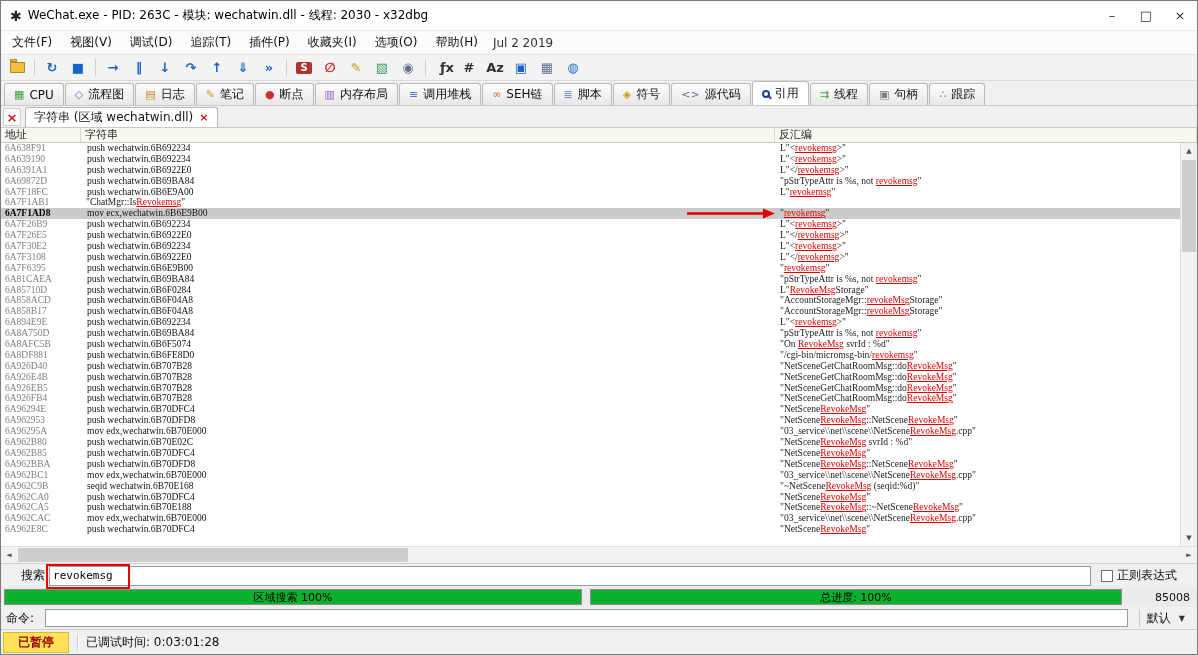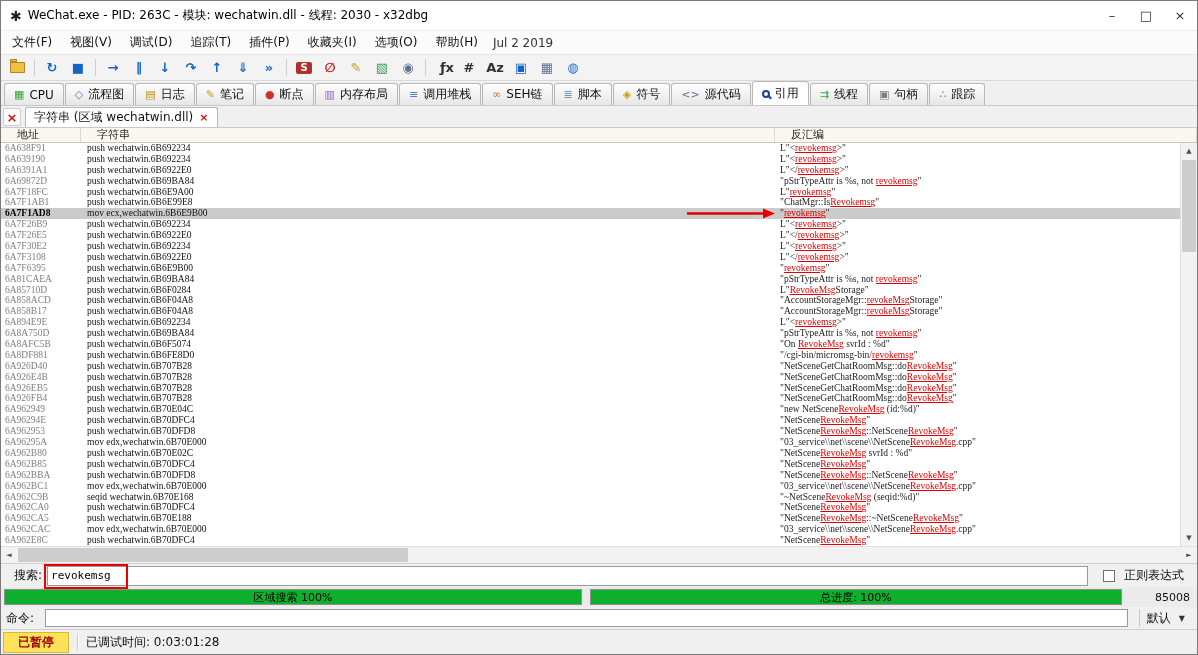--- a/index.html
+++ b/index.html
@@ -37,21 +37,21 @@
   .subtabbar{height:22px;background:#f0f0f0;display:flex;align-items:flex-end;gap:4px;padding-left:2px;border-bottom:1px solid #c9c9c9;flex:0 0 auto}
   .close-all{width:18px;height:18px;margin-bottom:1px;display:flex;align-items:center;justify-content:center;
              color:#d01010;font-weight:bold;font-size:13px;border:1px solid #cfcfcf;border-radius:2px;background:#fafafa}
   .subtab{display:flex;align-items:center;gap:6px;height:20px;padding:0 8px;background:#fff;
           border:1px solid #b8b8b8;border-bottom:none;border-radius:3px 3px 0 0;font-size:12px}
   .subtab-close{color:#d01010;font-size:11px;font-weight:bold}
   
   .tablewrap{flex:1 1 auto;min-height:0;background:#fff;position:relative;display:flex;flex-direction:column}
   .thead{height:15px;display:grid;grid-template-columns:80px 694px 1fr;background:#f8f8f0;
          border-bottom:1px solid #c8c8c0;font-size:11px;color:#222;flex:0 0 auto}
-  .thead span{padding:0 16px;border-right:1px solid #d9d9d0;overflow:hidden;white-space:nowrap;line-height:14px}
+  .thead span{padding:0 4px;border-right:1px solid #d9d9d0;overflow:hidden;white-space:nowrap;line-height:14px}
   .tbody{flex:1 1 auto;min-height:0;overflow:hidden;position:relative;padding-right:17px}
   .trow{display:grid;grid-template-columns:80px 694px 1fr;height:10.9px;line-height:10.9px;
         font-family:Liberation Serif, serif;font-size:9.5px;white-space:pre;position:relative}
   .trow span{overflow:hidden}
   .c-addr{padding-left:4px;color:#7d7d85}
   .c-dis{padding-left:6px;color:#101010}
   .c-str{padding-left:5px;color:#222}
   .trow.selected{background:#cbcbcb}
   .trow.selected .c-addr{color:#000;font-weight:bold}
   .match{color:#e00000;text-decoration:underline}
@@ -59,21 +59,21 @@
   
   .vscroll{position:absolute;top:15px;right:0;bottom:17px;width:17px;background:#f2f2f2;border-left:1px solid #e0e0e0}
   .vs-up,.vs-down{position:absolute;left:0;width:16px;height:16px;display:flex;align-items:center;justify-content:center;font-size:7px;color:#505050;background:#f2f2f2}
   .vs-up{top:0}.vs-down{bottom:0}
   .vs-thumb{position:absolute;top:17px;left:1px;width:14px;height:92px;background:#cdcdcd;border-radius:1px}
   .hscroll{height:17px;background:#f2f2f2;border-top:1px solid #e0e0e0;position:relative;flex:0 0 auto}
   .hs-left,.hs-right{position:absolute;top:0;width:16px;height:16px;display:flex;align-items:center;justify-content:center;font-size:7px;color:#505050}
   .hs-left{left:0}.hs-right{right:0}
   .hs-thumb{position:absolute;top:1px;left:17px;width:390px;height:14px;background:#cdcdcd;border-radius:1px}
   
-  .searchrow{height:24px;background:#f0f0f0;border-top:1px solid #d0d0d0;display:flex;align-items:center;padding:0 13px;gap:5px;flex:0 0 auto}
+  .searchrow{height:24px;background:#f0f0f0;border-top:1px solid #d0d0d0;display:flex;align-items:center;padding:0 20px;flex:0 0 auto}
   .searchrow label{font-size:12px}
   .search-input-wrap{flex:1;position:relative;height:20px}
   .search-input-wrap input{width:100%;height:20px;border:1px solid #9a9a9a;font-family:"DejaVu Sans Mono","Liberation Mono",monospace;font-size:11px;padding:0 3px;background:#fff}
   .annot-box{position:absolute;left:-3px;top:-2px;width:84px;height:25px;border:2px solid #e80000;pointer-events:none}
   .cb{width:12px;height:12px;border:1px solid #707070;background:#fff;display:inline-block;margin-left:10px}
   .cb-label{font-size:12px;margin-left:4px;white-space:nowrap}
   
   .progressrow{height:20px;background:#ebebeb;display:flex;align-items:center;gap:8px;padding:0 3px;flex:0 0 auto}
   .pbar{position:relative;height:16px;border:1px solid #8f8f8f;display:flex;align-items:center;justify-content:center;font-size:11px;color:#000}
   .pbar.left{flex:0 0 578px}
@@ -264,21 +264,21 @@
     <span>地址</span>
     <span>字符串</span>
     <span>反汇编</span>
   </div>
   <div class="tbody" id="table-body">
       <div class="trow"><span class="c-addr">6A638F91</span><span class="c-dis">push wechatwin.6B692234</span><span class="c-str">L"&lt;<span class="match" style="color: rgb(224, 0, 0);">revokemsg</span>&gt;"</span></div>
       <div class="trow"><span class="c-addr">6A639190</span><span class="c-dis">push wechatwin.6B692234</span><span class="c-str">L"&lt;<span class="match" style="color: rgb(224, 0, 0);">revokemsg</span>&gt;"</span></div>
       <div class="trow"><span class="c-addr">6A6391A1</span><span class="c-dis">push wechatwin.6B6922E0</span><span class="c-str">L"&lt;/<span class="match" style="color: rgb(224, 0, 0);">revokemsg</span>&gt;"</span></div>
       <div class="trow"><span class="c-addr">6A69872D</span><span class="c-dis">push wechatwin.6B69BA84</span><span class="c-str">"pStrTypeAttr is %s, not <span class="match" style="color: rgb(224, 0, 0);">revokemsg</span>"</span></div>
       <div class="trow"><span class="c-addr">6A7F18FC</span><span class="c-dis">push wechatwin.6B6E9A00</span><span class="c-str">L"<span class="match" style="color: rgb(224, 0, 0);">revokemsg</span>"</span></div>
-      <div class="trow"><span class="c-addr">6A7F1AB1</span><span class="c-dis">push wechatwin.6B6E99E8</span><span class="c-str">"ChatMgr::Is<span class="match" style="color: rgb(224, 0, 0);">Revokemsg</span>"</span></div>
+      <div class="trow"><span class="c-addr">6A7F1AB1</span><span class="c-str">"ChatMgr::Is<span class="match" style="color: rgb(224, 0, 0);">Revokemsg</span>"</span></div>
       <div class="trow selected"><span class="c-addr">6A7F1AD8</span><span class="c-dis">mov ecx,wechatwin.6B6E9B00</span><span class="c-str">"<span class="match" style="color: rgb(224, 0, 0);">revokemsg</span>"</span><span class="annot-arrow"><svg width="88" height="11" viewBox="0 0 88 11">
             <line x1="0" y1="5.5" x2="76" y2="5.5" stroke="#e00000" stroke-width="2.6"></line>
             <polygon points="76,0.5 88,5.5 76,10.5" fill="#e00000"></polygon>
           </svg></span></div>
       <div class="trow"><span class="c-addr">6A7F26B9</span><span class="c-dis">push wechatwin.6B692234</span><span class="c-str">L"&lt;<span class="match" style="color: rgb(224, 0, 0);">revokemsg</span>&gt;"</span></div>
       <div class="trow"><span class="c-addr">6A7F26E5</span><span class="c-dis">push wechatwin.6B6922E0</span><span class="c-str">L"&lt;/<span class="match" style="color: rgb(224, 0, 0);">revokemsg</span>&gt;"</span></div>
       <div class="trow"><span class="c-addr">6A7F30E2</span><span class="c-dis">push wechatwin.6B692234</span><span class="c-str">L"&lt;<span class="match" style="color: rgb(224, 0, 0);">revokemsg</span>&gt;"</span></div>
       <div class="trow"><span class="c-addr">6A7F3108</span><span class="c-dis">push wechatwin.6B6922E0</span><span class="c-str">L"&lt;/<span class="match" style="color: rgb(224, 0, 0);">revokemsg</span>&gt;"</span></div>
       <div class="trow"><span class="c-addr">6A7F6395</span><span class="c-dis">push wechatwin.6B6E9B00</span><span class="c-str">"<span class="match" style="color: rgb(224, 0, 0);">revokemsg</span>"</span></div>
       <div class="trow"><span class="c-addr">6A81CAEA</span><span class="c-dis">push wechatwin.6B69BA84</span><span class="c-str">"pStrTypeAttr is %s, not <span class="match" style="color: rgb(224, 0, 0);">revokemsg</span>"</span></div>
@@ -286,21 +286,20 @@
       <div class="trow"><span class="c-addr">6A858ACD</span><span class="c-dis">push wechatwin.6B6F04A8</span><span class="c-str">"AccountStorageMgr::<span class="match" style="color: rgb(224, 0, 0);">revokeMsg</span>Storage"</span></div>
       <div class="trow"><span class="c-addr">6A858B17</span><span class="c-dis">push wechatwin.6B6F04A8</span><span class="c-str">"AccountStorageMgr::<span class="match" style="color: rgb(224, 0, 0);">revokeMsg</span>Storage"</span></div>
       <div class="trow"><span class="c-addr">6A894E9E</span><span class="c-dis">push wechatwin.6B692234</span><span class="c-str">L"&lt;<span class="match" style="color: rgb(224, 0, 0);">revokemsg</span>&gt;"</span></div>
       <div class="trow"><span class="c-addr">6A8A750D</span><span class="c-dis">push wechatwin.6B69BA84</span><span class="c-str">"pStrTypeAttr is %s, not <span class="match" style="color: rgb(224, 0, 0);">revokemsg</span>"</span></div>
       <div class="trow"><span class="c-addr">6A8AFC5B</span><span class="c-dis">push wechatwin.6B6F5074</span><span class="c-str">"On <span class="match" style="color: rgb(224, 0, 0);">RevokeMsg</span> svrId : %d"</span></div>
       <div class="trow"><span class="c-addr">6A8DF881</span><span class="c-dis">push wechatwin.6B6FE8D0</span><span class="c-str">"/cgi-bin/micromsg-bin/<span class="match" style="color: rgb(224, 0, 0);">revokemsg</span>"</span></div>
       <div class="trow"><span class="c-addr">6A926D40</span><span class="c-dis">push wechatwin.6B707B28</span><span class="c-str">"NetSceneGetChatRoomMsg::do<span class="match" style="color: rgb(224, 0, 0);">RevokeMsg</span>"</span></div>
       <div class="trow"><span class="c-addr">6A926E4B</span><span class="c-dis">push wechatwin.6B707B28</span><span class="c-str">"NetSceneGetChatRoomMsg::do<span class="match" style="color: rgb(224, 0, 0);">RevokeMsg</span>"</span></div>
       <div class="trow"><span class="c-addr">6A926EB5</span><span class="c-dis">push wechatwin.6B707B28</span><span class="c-str">"NetSceneGetChatRoomMsg::do<span class="match" style="color: rgb(224, 0, 0);">RevokeMsg</span>"</span></div>
       <div class="trow"><span class="c-addr">6A926FB4</span><span class="c-dis">push wechatwin.6B707B28</span><span class="c-str">"NetSceneGetChatRoomMsg::do<span class="match" style="color: rgb(224, 0, 0);">RevokeMsg</span>"</span></div>
-      <div class="trow"><span class="c-addr">6A962949</span><span class="c-dis">push wechatwin.6B70E04C</span><span class="c-str">"new NetScene<span class="match" style="color: rgb(224, 0, 0);">RevokeMsg</span> (id:%d)"</span></div>
       <div class="trow"><span class="c-addr">6A96294E</span><span class="c-dis">push wechatwin.6B70DFC4</span><span class="c-str">"NetScene<span class="match" style="color: rgb(224, 0, 0);">RevokeMsg</span>"</span></div>
       <div class="trow"><span class="c-addr">6A962953</span><span class="c-dis">push wechatwin.6B70DFD8</span><span class="c-str">"NetScene<span class="match" style="color: rgb(224, 0, 0);">RevokeMsg</span>::NetScene<span class="match" style="color: rgb(224, 0, 0);">RevokeMsg</span>"</span></div>
       <div class="trow"><span class="c-addr">6A96295A</span><span class="c-dis">mov edx,wechatwin.6B70E000</span><span class="c-str">"03_service\\net\\scene\\NetScene<span class="match" style="color: rgb(224, 0, 0);">RevokeMsg</span>.cpp"</span></div>
       <div class="trow"><span class="c-addr">6A962B80</span><span class="c-dis">push wechatwin.6B70E02C</span><span class="c-str">"NetScene<span class="match" style="color: rgb(224, 0, 0);">RevokeMsg</span> svrId : %d"</span></div>
       <div class="trow"><span class="c-addr">6A962B85</span><span class="c-dis">push wechatwin.6B70DFC4</span><span class="c-str">"NetScene<span class="match" style="color: rgb(224, 0, 0);">RevokeMsg</span>"</span></div>
       <div class="trow"><span class="c-addr">6A962BBA</span><span class="c-dis">push wechatwin.6B70DFD8</span><span class="c-str">"NetScene<span class="match" style="color: rgb(224, 0, 0);">RevokeMsg</span>::NetScene<span class="match" style="color: rgb(224, 0, 0);">RevokeMsg</span>"</span></div>
       <div class="trow"><span class="c-addr">6A962BC1</span><span class="c-dis">mov edx,wechatwin.6B70E000</span><span class="c-str">"03_service\\net\\scene\\NetScene<span class="match" style="color: rgb(224, 0, 0);">RevokeMsg</span>.cpp"</span></div>
       <div class="trow"><span class="c-addr">6A962C9B</span><span class="c-dis">seqid wechatwin.6B70E168</span><span class="c-str">"~NetScene<span class="match" style="color: rgb(224, 0, 0);">RevokeMsg</span> (seqid:%d)"</span></div>
       <div class="trow"><span class="c-addr">6A962CA0</span><span class="c-dis">push wechatwin.6B70DFC4</span><span class="c-str">"NetScene<span class="match" style="color: rgb(224, 0, 0);">RevokeMsg</span>"</span></div>
       <div class="trow"><span class="c-addr">6A962CA5</span><span class="c-dis">push wechatwin.6B70E188</span><span class="c-str">"NetScene<span class="match" style="color: rgb(224, 0, 0);">RevokeMsg</span>::~NetScene<span class="match" style="color: rgb(224, 0, 0);">RevokeMsg</span>"</span></div>

